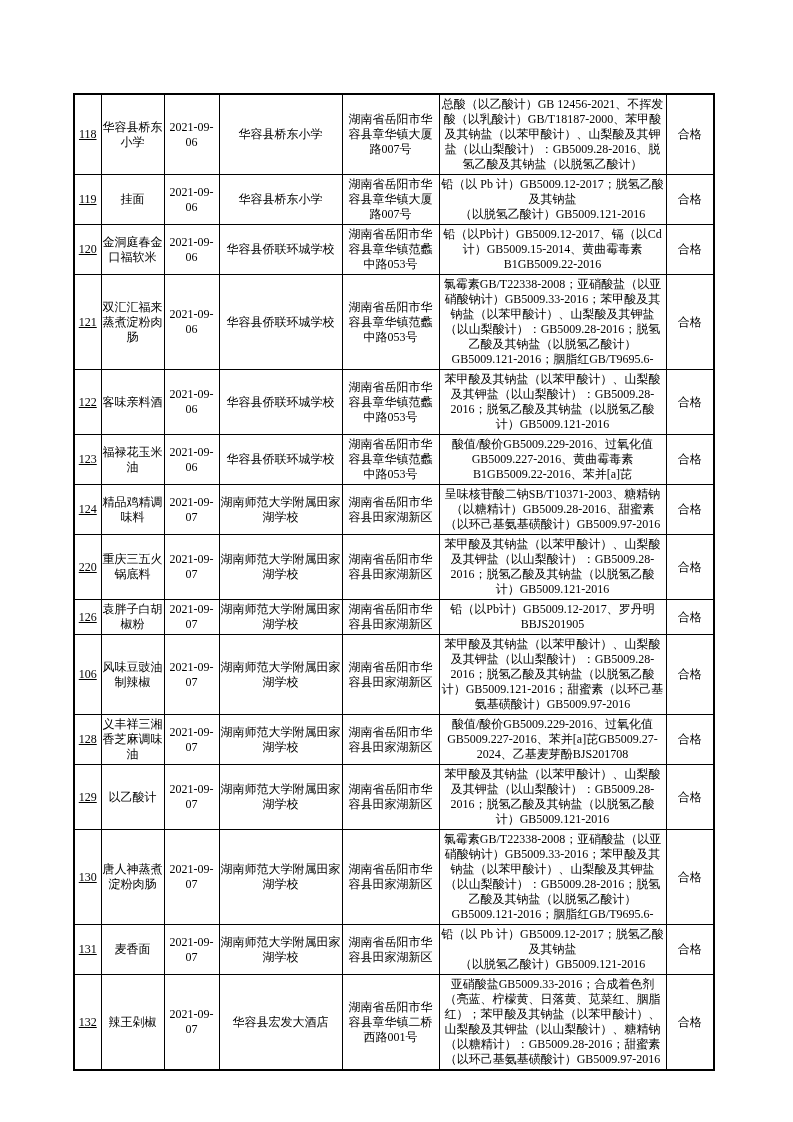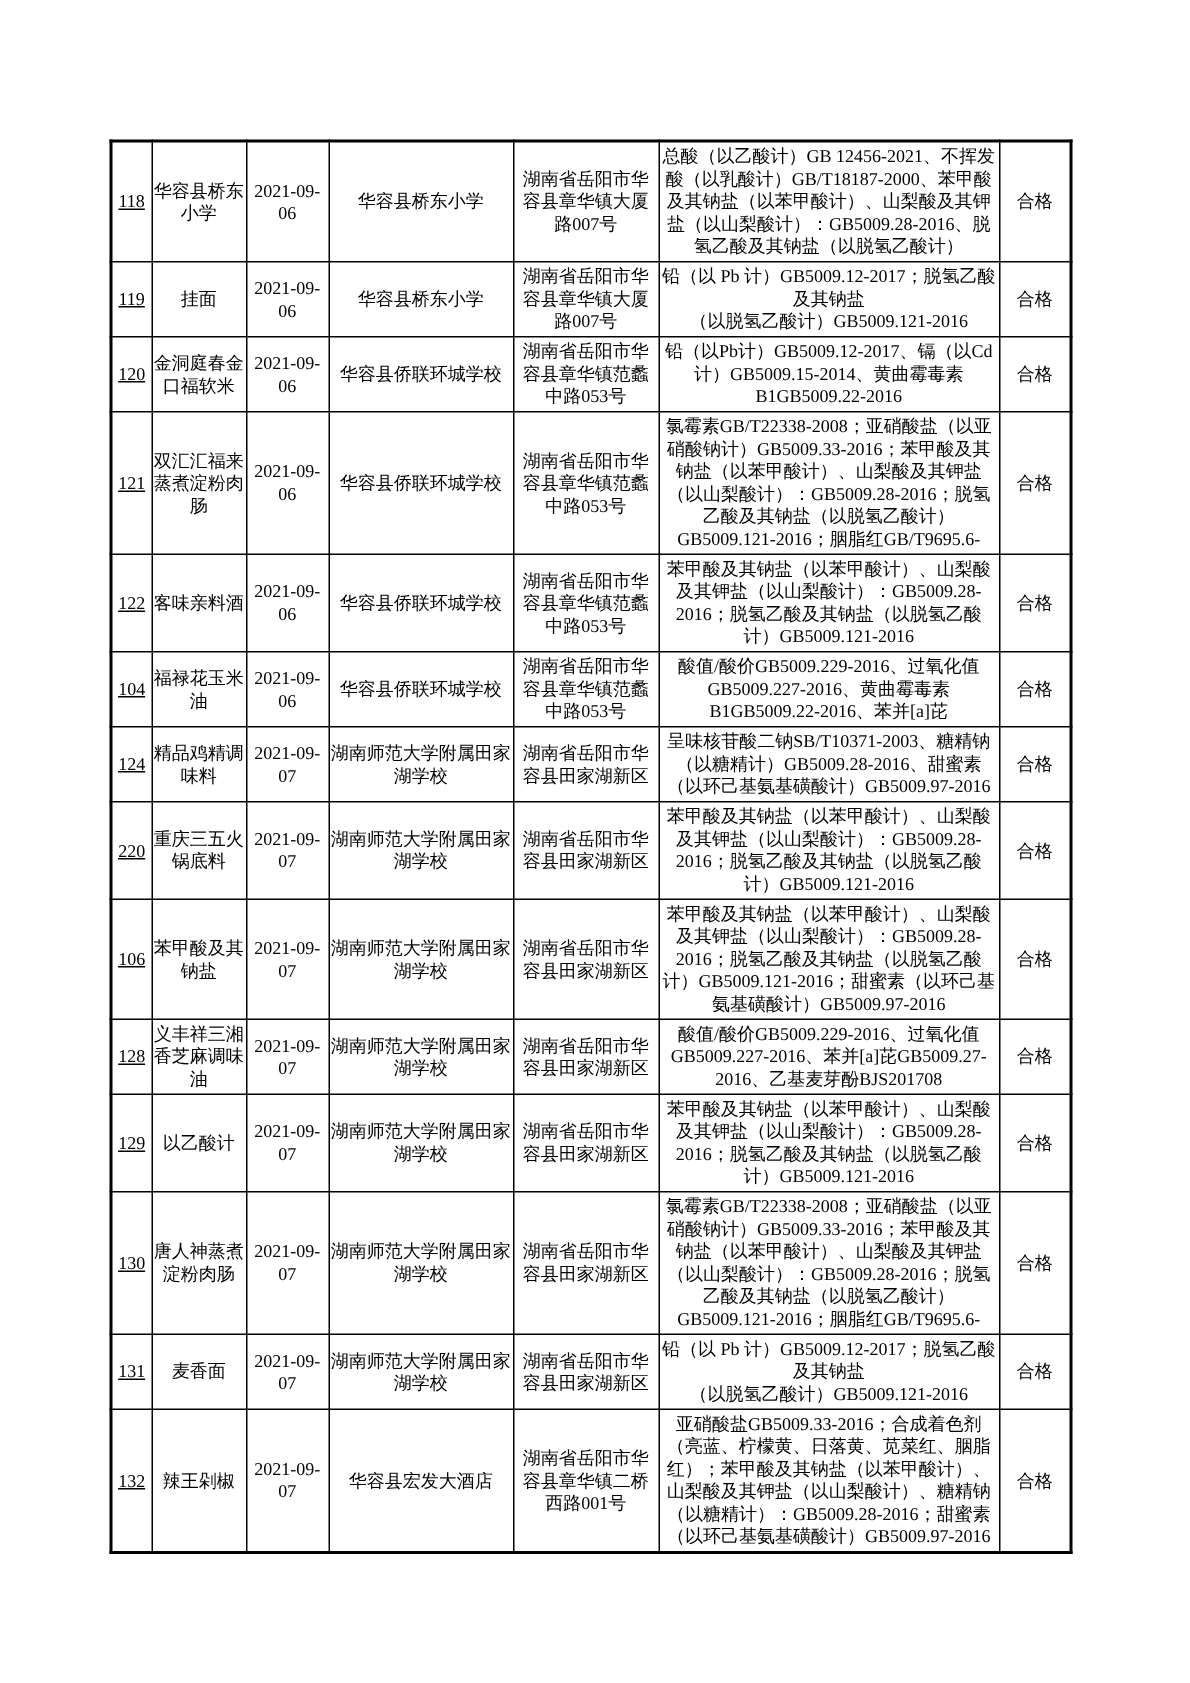--- a/index.html
+++ b/index.html
@@ -92,21 +92,21 @@
         <tr>
           <td class="cell-seq">122</td>
           <td class="cell-product">客味亲料酒</td>
           <td class="cell-date">2021-09-06</td>
           <td class="cell-institution">华容县侨联环城学校</td>
           <td class="cell-address">湖南省岳阳市华容县章华镇范蠡中路053号</td>
           <td class="cell-items">苯甲酸及其钠盐（以苯甲酸计）、山梨酸及其钾盐（以山梨酸计）：GB5009.28-2016；脱氢乙酸及其钠盐（以脱氢乙酸计）GB5009.121-2016</td>
           <td class="cell-result">合格</td>
         </tr>
         <tr>
-          <td class="cell-seq">104</td>
+          <td class="cell-seq">123</td>
           <td class="cell-product">福禄花玉米油</td>
           <td class="cell-date">2021-09-06</td>
           <td class="cell-institution">华容县侨联环城学校</td>
           <td class="cell-address">湖南省岳阳市华容县章华镇范蠡中路053号</td>
           <td class="cell-items">酸值/酸价GB5009.229-2016、过氧化值GB5009.227-2016、黄曲霉毒素B1GB5009.22-2016、苯并[a]芘</td>
           <td class="cell-result">合格</td>
         </tr>
         <tr>
           <td class="cell-seq">124</td>
           <td class="cell-product">精品鸡精调味料</td>
@@ -119,35 +119,44 @@
         <tr>
           <td class="cell-seq">220</td>
           <td class="cell-product">重庆三五火锅底料</td>
           <td class="cell-date">2021-09-07</td>
           <td class="cell-institution">湖南师范大学附属田家湖学校</td>
           <td class="cell-address">湖南省岳阳市华容县田家湖新区</td>
           <td class="cell-items">苯甲酸及其钠盐（以苯甲酸计）、山梨酸及其钾盐（以山梨酸计）：GB5009.28-2016；脱氢乙酸及其钠盐（以脱氢乙酸计）GB5009.121-2016</td>
           <td class="cell-result">合格</td>
         </tr>
         <tr>
+          <td class="cell-seq">126</td>
+          <td class="cell-product">袁胖子白胡椒粉</td>
+          <td class="cell-date">2021-09-07</td>
+          <td class="cell-institution">湖南师范大学附属田家湖学校</td>
+          <td class="cell-address">湖南省岳阳市华容县田家湖新区</td>
+          <td class="cell-items">铅（以Pb计）GB5009.12-2017、罗丹明BBJS201905</td>
+          <td class="cell-result">合格</td>
+        </tr>
+        <tr>
           <td class="cell-seq">106</td>
-          <td class="cell-product">苯甲酸及其钠盐</td>
+          <td class="cell-product">风味豆豉油制辣椒</td>
           <td class="cell-date">2021-09-07</td>
           <td class="cell-institution">湖南师范大学附属田家湖学校</td>
           <td class="cell-address">湖南省岳阳市华容县田家湖新区</td>
           <td class="cell-items">苯甲酸及其钠盐（以苯甲酸计）、山梨酸及其钾盐（以山梨酸计）：GB5009.28-2016；脱氢乙酸及其钠盐（以脱氢乙酸计）GB5009.121-2016；甜蜜素（以环己基氨基磺酸计）GB5009.97-2016</td>
           <td class="cell-result">合格</td>
         </tr>
         <tr>
           <td class="cell-seq">128</td>
           <td class="cell-product">义丰祥三湘香芝麻调味油</td>
           <td class="cell-date">2021-09-07</td>
           <td class="cell-institution">湖南师范大学附属田家湖学校</td>
           <td class="cell-address">湖南省岳阳市华容县田家湖新区</td>
-          <td class="cell-items">酸值/酸价GB5009.229-2016、过氧化值GB5009.227-2016、苯并[a]芘GB5009.27-2016、乙基麦芽酚BJS201708</td>
+          <td class="cell-items">酸值/酸价GB5009.229-2016、过氧化值GB5009.227-2016、苯并[a]芘GB5009.27-2024、乙基麦芽酚BJS201708</td>
           <td class="cell-result">合格</td>
         </tr>
         <tr>
           <td class="cell-seq">129</td>
           <td class="cell-product">以乙酸计</td>
           <td class="cell-date">2021-09-07</td>
           <td class="cell-institution">湖南师范大学附属田家湖学校</td>
           <td class="cell-address">湖南省岳阳市华容县田家湖新区</td>
           <td class="cell-items">苯甲酸及其钠盐（以苯甲酸计）、山梨酸及其钾盐（以山梨酸计）：GB5009.28-2016；脱氢乙酸及其钠盐（以脱氢乙酸计）GB5009.121-2016</td>
           <td class="cell-result">合格</td>

